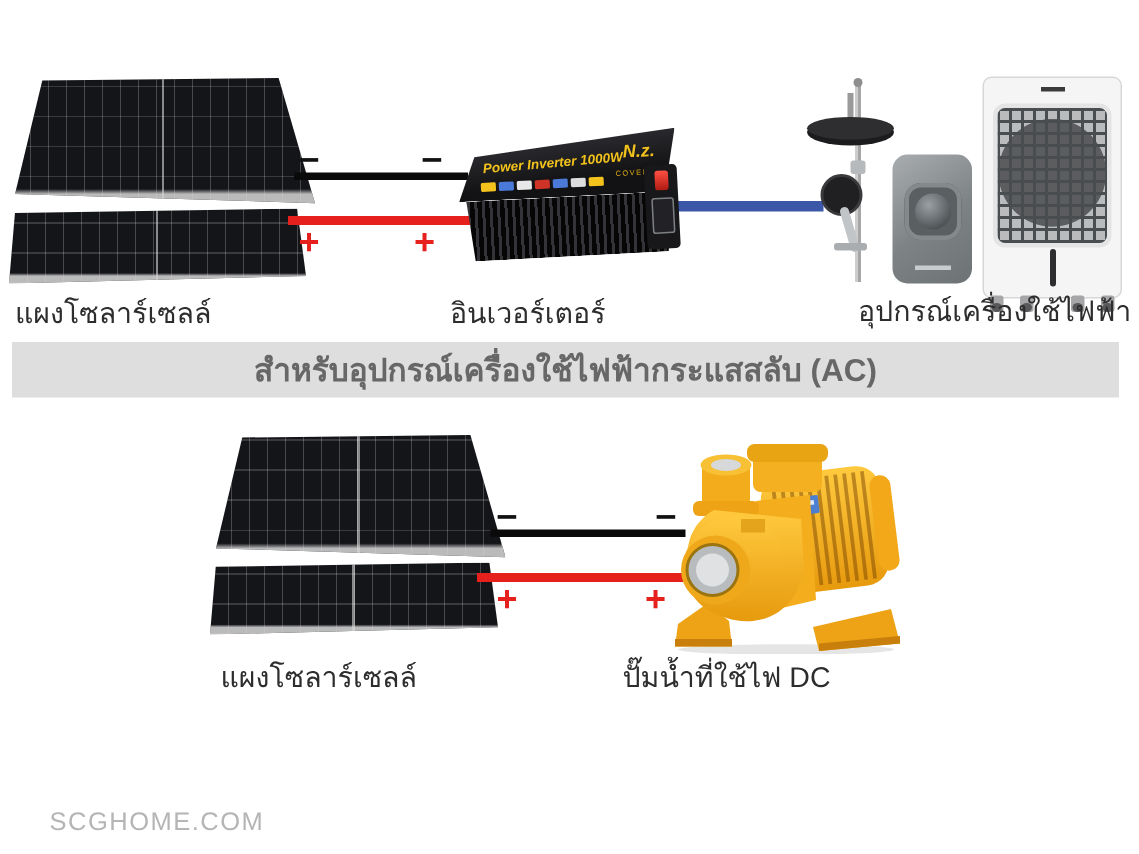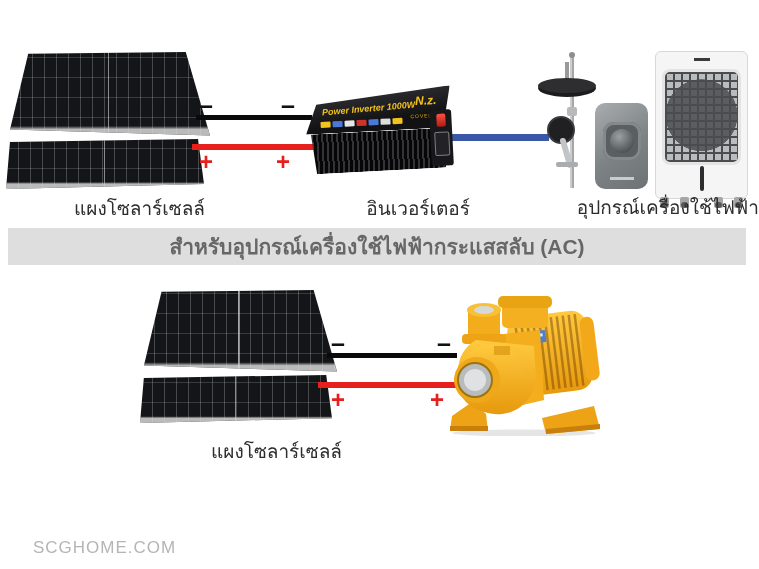--- a/index.html
+++ b/index.html
@@ -80,21 +80,21 @@
           width:4px;height:25px;background:#2d2d2f;border-radius:2px;}
   .wheel{position:absolute;bottom:-10px;width:9px;height:11px;background:#a6a6a8;border-radius:2px;}
   .wheel::after{content:"";position:absolute;left:1px;bottom:0;width:7px;height:6px;border-radius:50%;background:#58585a;}
   .w1{left:4px}.w2{left:24px}.w3{right:24px}.w4{right:4px}
 
   
   .shower-svg{position:absolute;left:532px;top:46px;width:64px;height:150px;z-index:2;}
   .pump-svg{position:absolute;left:446px;top:294px;width:158px;height:142px;z-index:2;}
 
   
-  .obj-label{position:absolute;font-size:19px;color:#2d2d2d;text-align:right;white-space:nowrap;z-index:3;}
+  .obj-label{position:absolute;font-size:19px;color:#2d2d2d;text-align:left;white-space:nowrap;z-index:3;}
   .lbl-sp1{left:10px;top:193px;width:195px;}
   .lbl-inv{left:300px;top:193px;width:170px;}
   .lbl-app{left:572px;top:192px;width:187px;}
   .lbl-sp2{left:147px;top:436px;width:195px;}
   .lbl-pump{left:415px;top:436px;width:195px;}
   .banner{position:absolute;left:8px;width:738px;height:37px;background:#dedede;
           display:flex;align-items:center;justify-content:center;z-index:3;}
   .banner-ac{top:228px;}
   .banner-dc{top:465px;}
   .banner-text{font-size:21px;font-weight:700;color:#676767;white-space:nowrap;}
@@ -228,17 +228,18 @@
     <path d="M30,46 C16,54 10,68 13,86 C16,108 34,122 56,120 C76,118 88,102 90,84 L88,52 Z" fill="url(#pgY)"></path>
     <circle cx="44" cy="84" r="34" fill="url(#pgY)"></circle>
     <circle cx="31" cy="86" r="23" fill="#efa81a"></circle>
     <circle cx="29" cy="86" r="17" fill="#b9bcbe"></circle>
     <circle cx="29" cy="86" r="11" fill="#dfe1e2"></circle>
     <circle cx="29" cy="86" r="17" fill="none" stroke="#9a7410" stroke-width="2"></circle>
     <rect x="48" y="52" width="16" height="9" fill="#d99510" opacity="0.7"></rect>
   </svg>
 
   <div class="obj-label lbl-sp2">แผงโซลาร์เซลล์</div>
+  <div class="obj-label lbl-pump">ปั๊มน้ำที่ใช้ไฟ DC</div>
 
 
   <div class="watermark">SCGHOME.COM</div>
 
 </div>
 
 </body></html>

